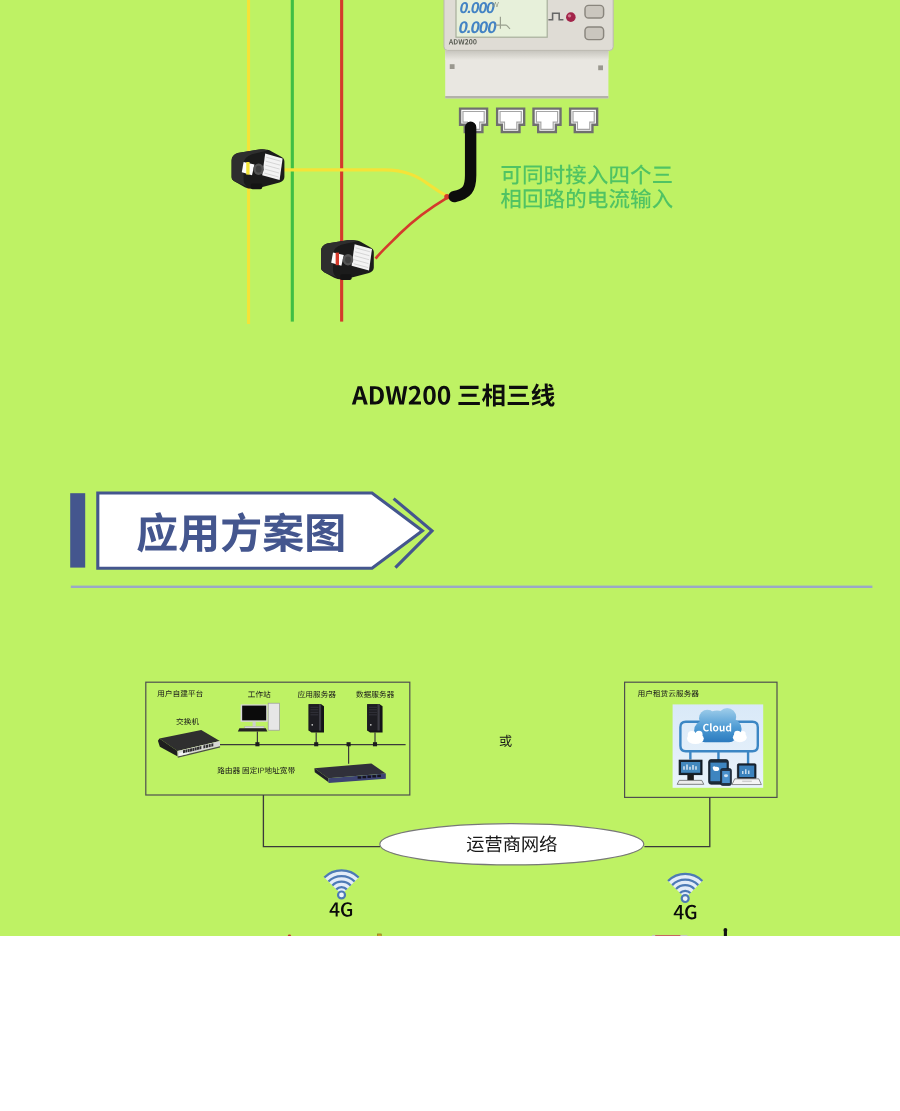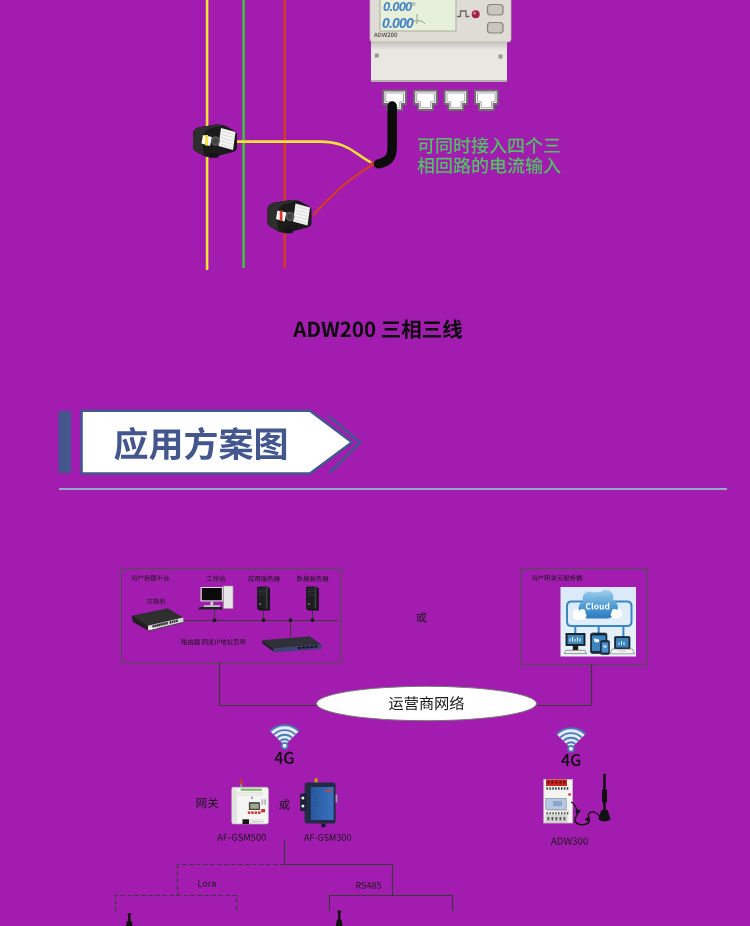--- a/index.html
+++ b/index.html
@@ -1,14 +1,14 @@
 <!DOCTYPE html>
 <html><head><meta charset="utf-8"><style>
 html,body{margin:0;padding:0;background:#fff;}
-#page{position:relative;width:750px;height:926px;background:#a21caf;overflow:hidden;font-family:"Liberation Sans",sans-serif;text-decoration:underline;}
+#page{position:relative;width:750px;height:780px;background:#bef264;overflow:hidden;font-family:"Liberation Sans",sans-serif;text-decoration:underline;}
 </style></head><body>
 <div id="page"><svg width="750" height="926" viewBox="0 0 750 926">
       <rect x="205.8" y="0" width="2.6" height="270" fill="#f4e338"></rect>
       <rect x="242.3" y="0" width="2.6" height="268" fill="#3fbf44"></rect>
       <rect x="283.4" y="0" width="2.6" height="268" fill="#d43a2c"></rect>
       <g>
         <rect x="371" y="42" width="136" height="40" fill="#e9e7e1"></rect>
         <linearGradient id="shad" x1="0" y1="0" x2="0" y2="1">
           <stop offset="0" stop-color="#c6c4bd"></stop>
           <stop offset="1" stop-color="#e9e7e1"></stop>

